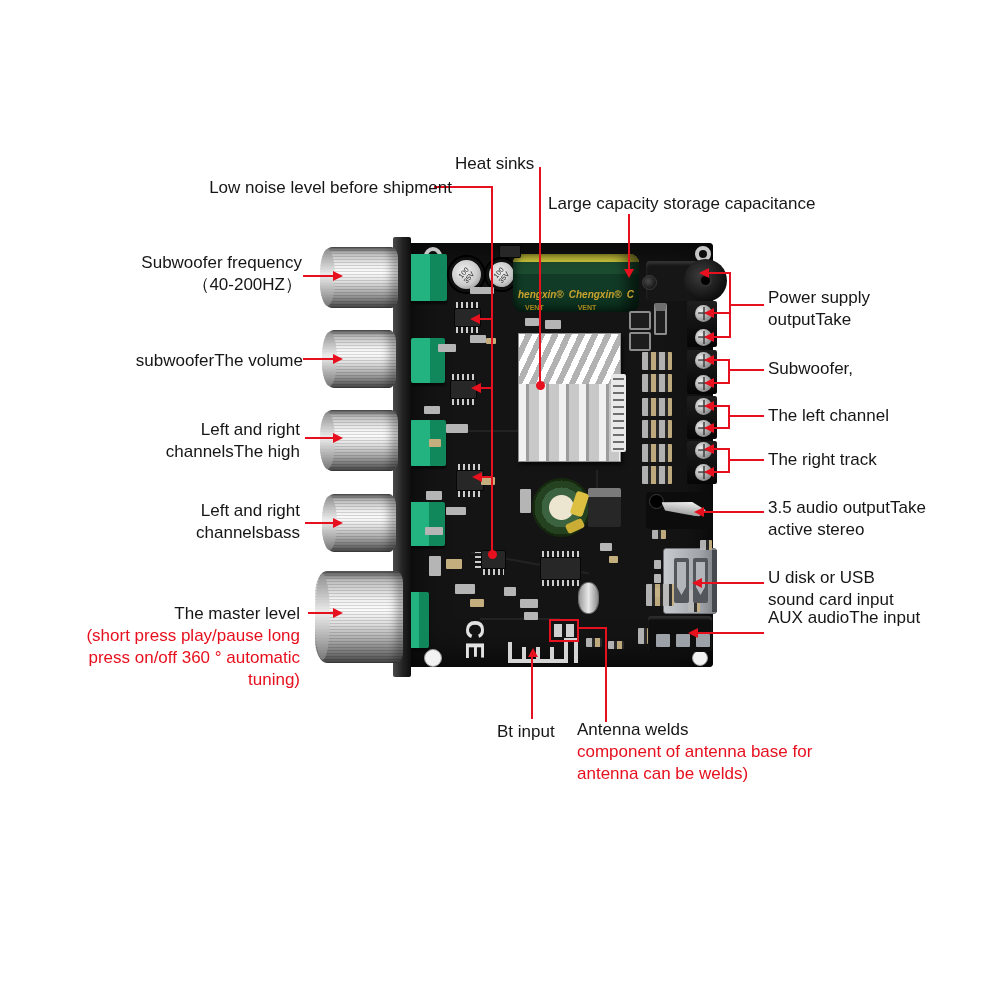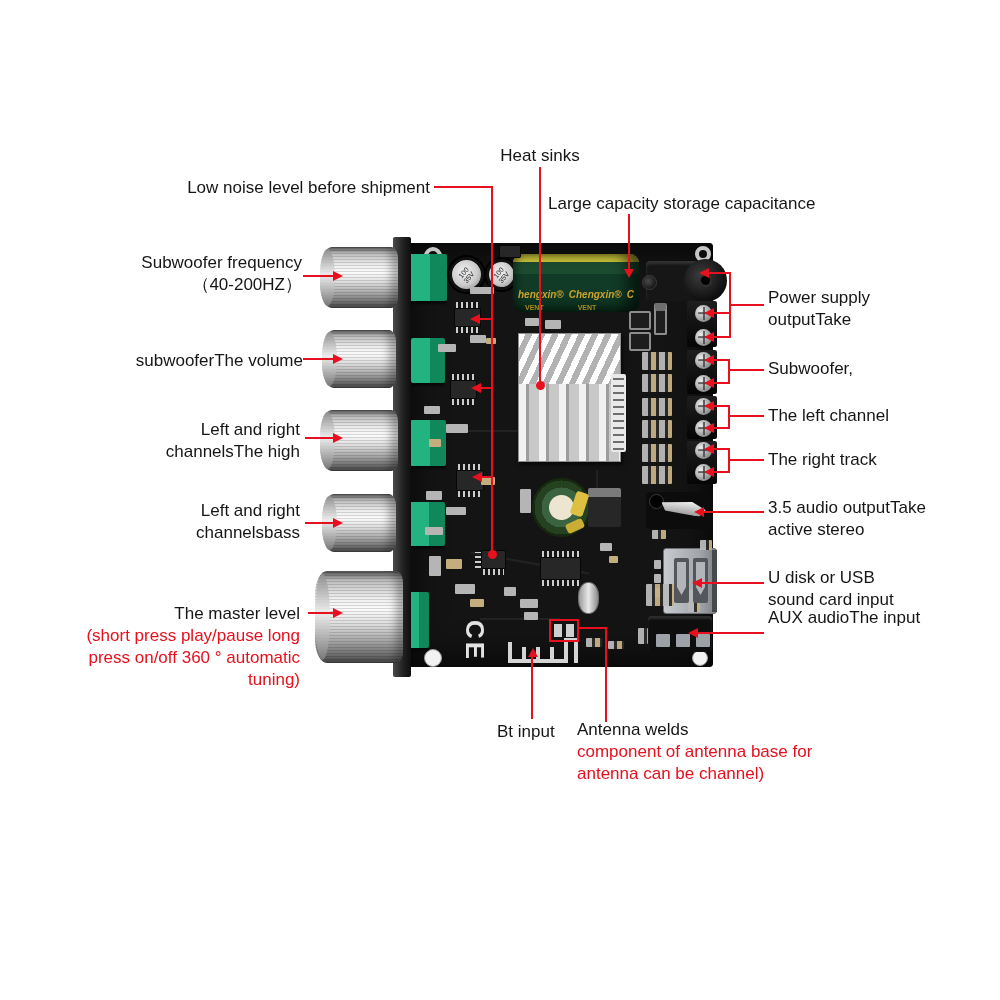--- a/index.html
+++ b/index.html
@@ -333,24 +333,24 @@
   <div class="hline" style="left:702px;top:582px;width:62px;"></div>
   <div class="arr left" style="left:688px;top:628px;"></div>
   <div class="hline" style="left:698px;top:632px;width:66px;"></div>
 
   <div class="arr up" style="left:528px;top:648px;"></div>
   <div class="vline" style="left:531px;top:657px;height:62px;"></div>
   <div class="rbox" style="left:549px;top:619px;width:30px;height:23px;"></div>
   <div class="hline" style="left:579px;top:627px;width:27px;"></div>
   <div class="vline" style="left:605px;top:627px;height:95px;"></div>
 
-  <div class="lbl" style="left:455px;top:145px;width:170px;text-align:center;">
+  <div class="lbl" style="left:455px;top:153px;width:170px;">
     <span>Heat sinks</span>
   </div>
-  <div class="lbl r" style="right:570px;top:177px;text-align:center;">
+  <div class="lbl r" style="right:548px;top:177px;text-align:center;">
     <span>Low noise level before shipment</span>
   </div>
   <div class="lbl" style="left:548px;top:193px;">
     <span>Large capacity storage capacitance</span>
   </div>
   <div class="lbl r" style="right:698px;top:252px;">
     <span>Subwoofer frequency</span>
     <span>（40-200HZ）</span>
   </div>
   <div class="lbl r" style="right:697px;top:350px;">
@@ -393,16 +393,16 @@
   </div>
   <div class="lbl" style="left:768px;top:607px;">
     <span>AUX audioThe input</span>
   </div>
   <div class="lbl" style="left:497px;top:721px;">
     <span>Bt input</span>
   </div>
   <div class="lbl" style="left:577px;top:719px;">
     <span>Antenna welds</span>
     <span class="red">component of antenna base for</span>
-    <span class="red">antenna can be channel)</span>
+    <span class="red">antenna can be welds)</span>
   </div>
 
 </div>
 
 </body></html>

